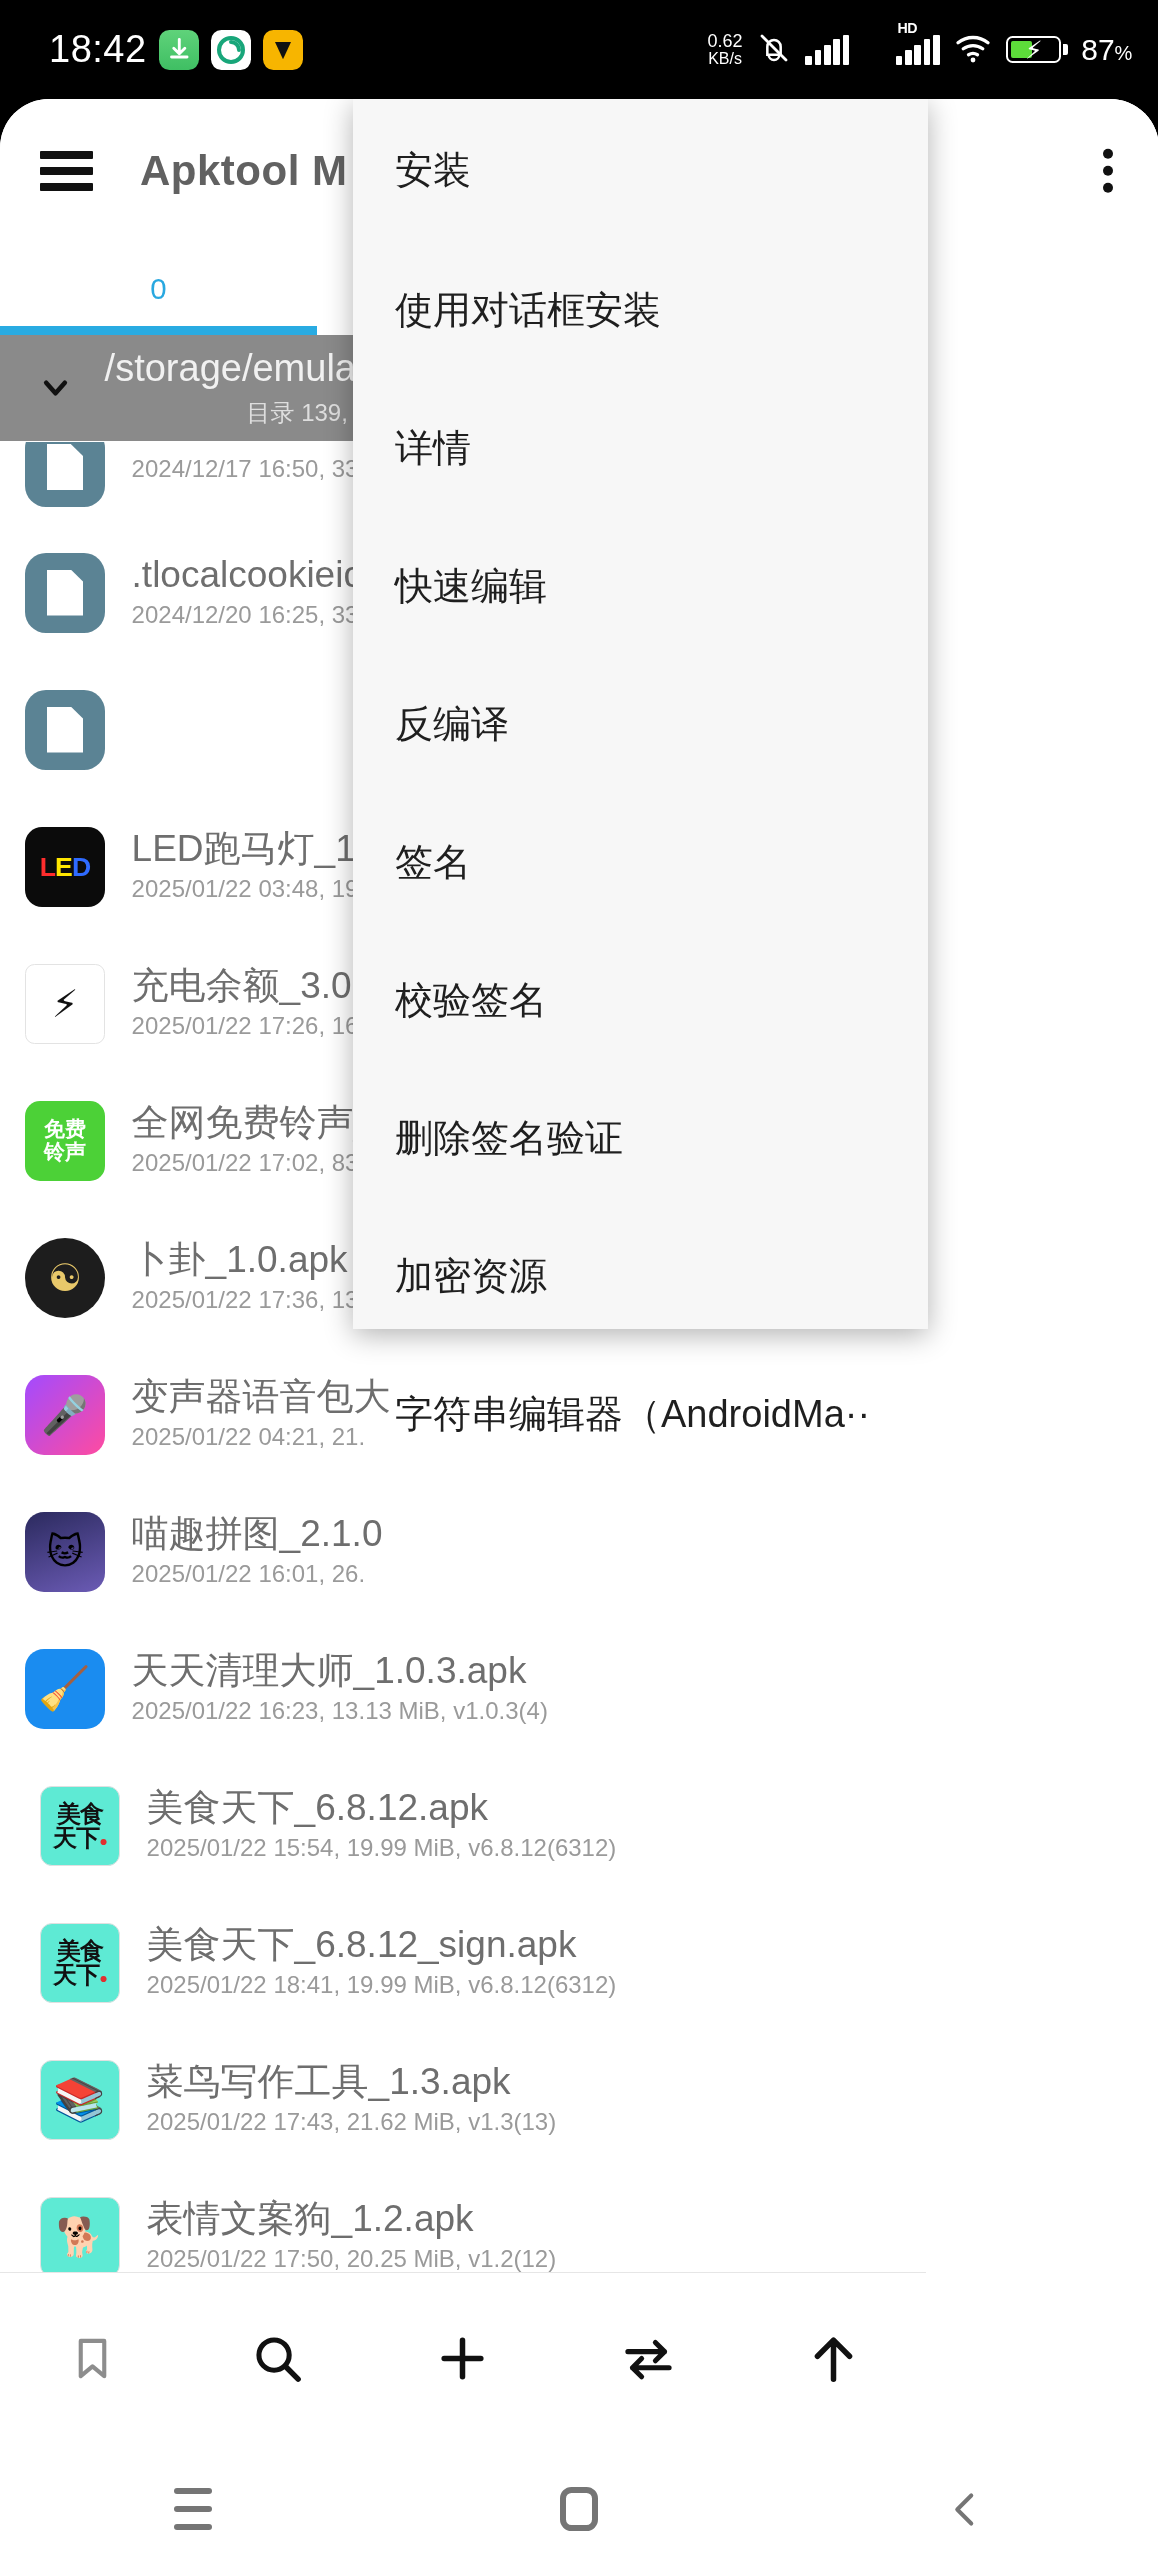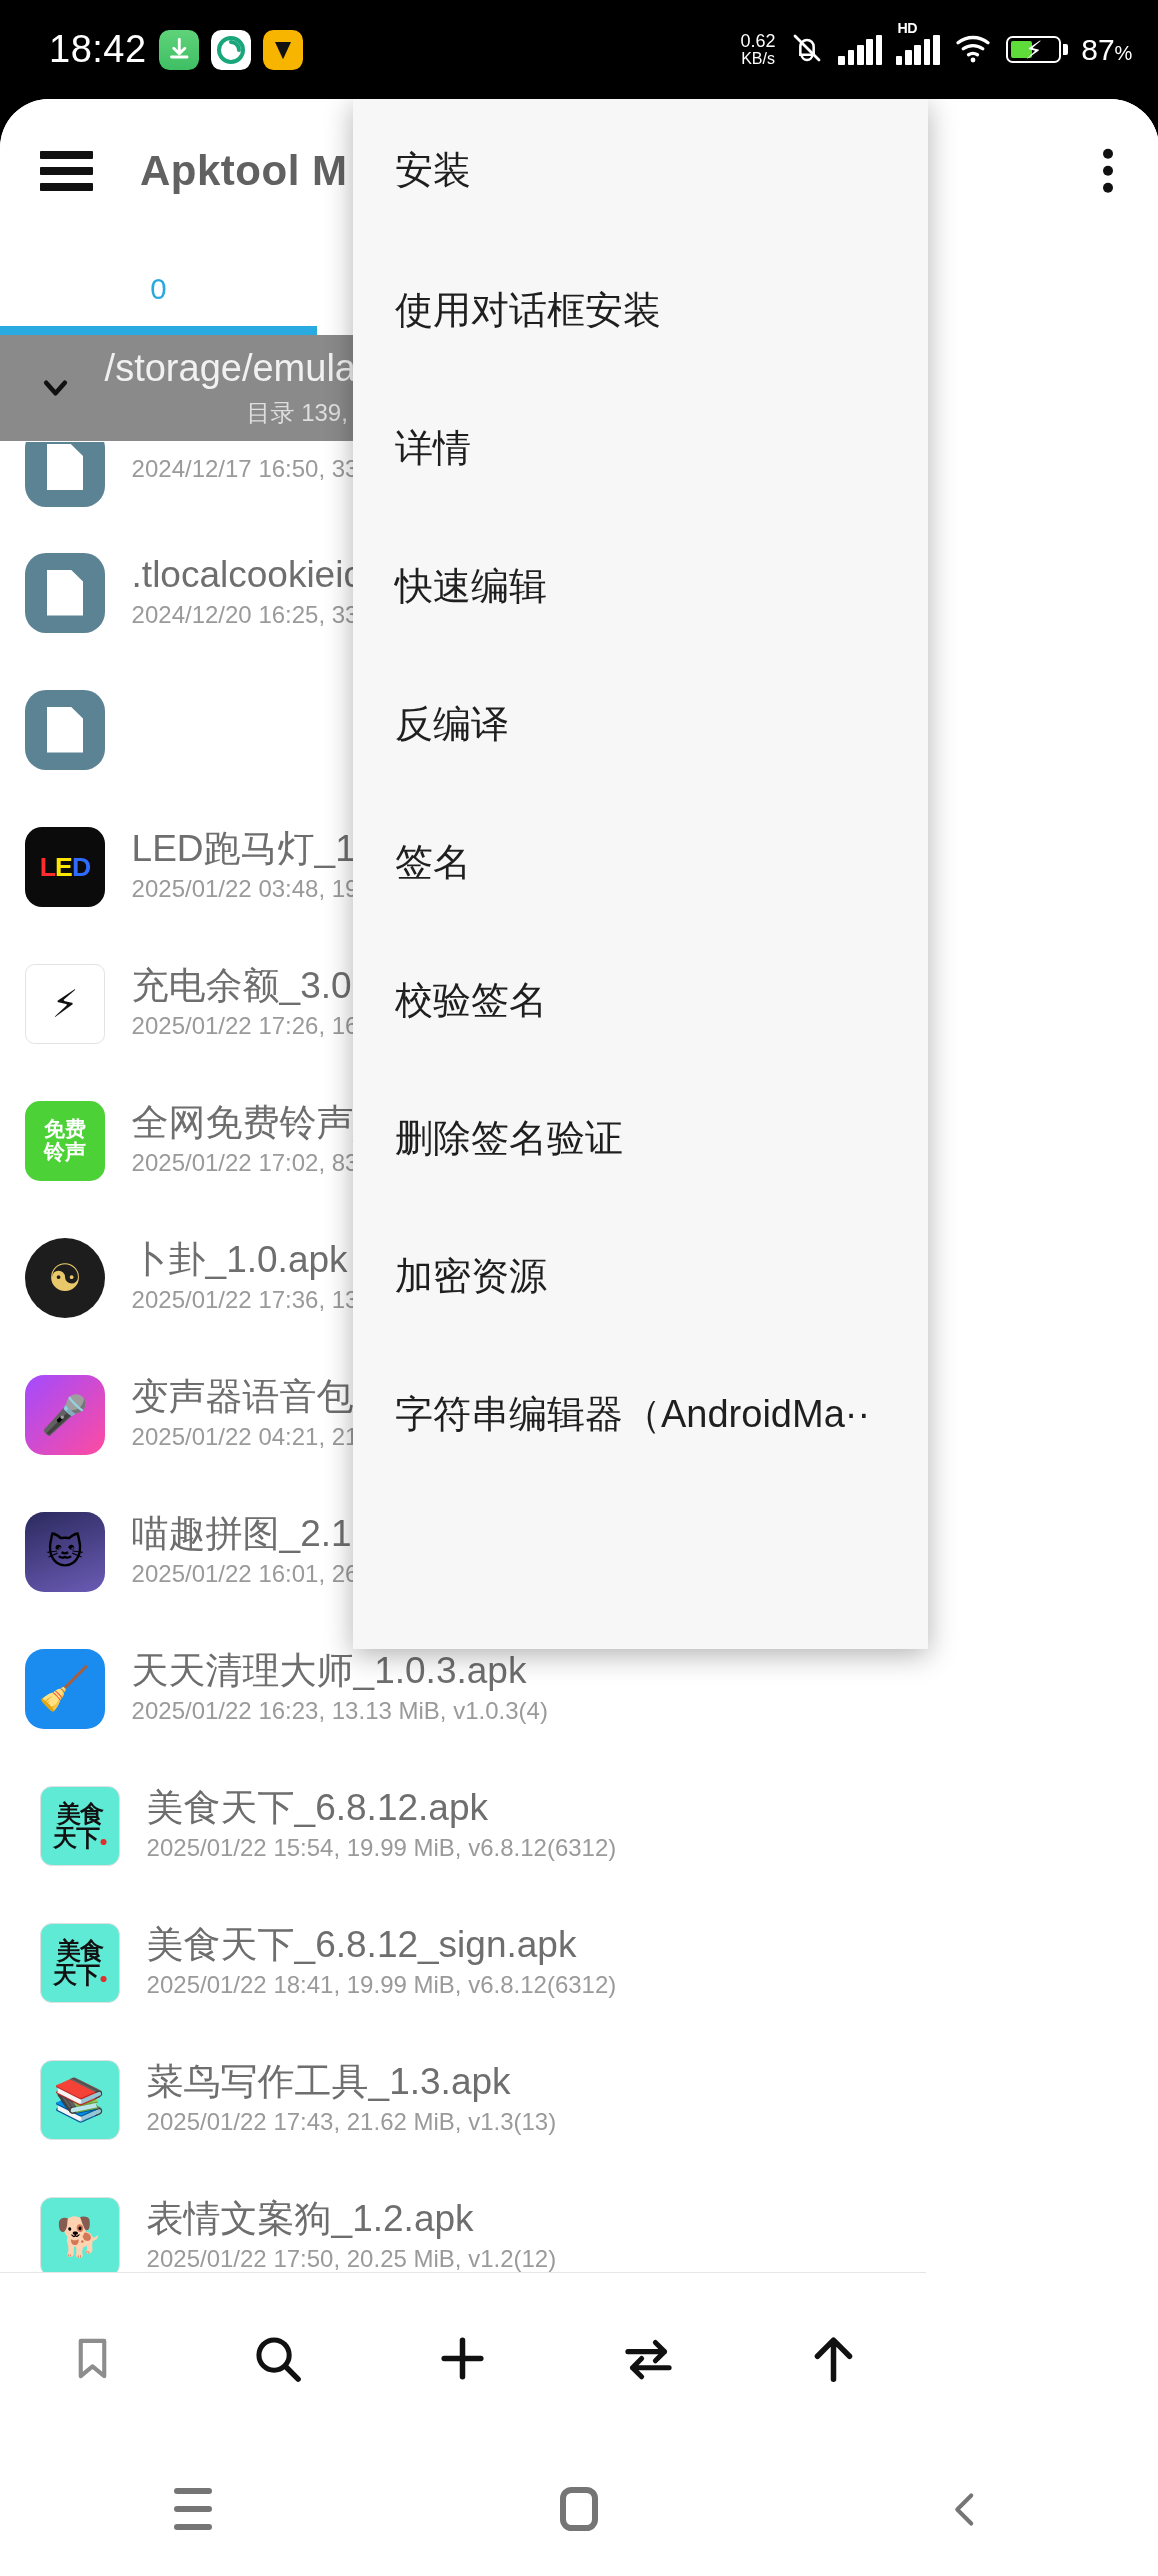--- a/index.html
+++ b/index.html
@@ -25,21 +25,21 @@
   .ic-green { background: #ffffff; }
   .ic-yellow { background: #f7b500; }
 
   .sb-right { margin-left: auto; display: flex; align-items: center; gap: 13.3px; padding-right: 26.6px; }
   .sb-net { text-align: center; line-height: 1.05; font-size: 18px; color:#fff; }
   .sb-net .n2 { font-size: 16px; }
   .sig { display: flex; align-items: flex-end; gap: 2.8px; height: 30px; }
   .sig i { display:block; width: 6.6px; background: #fff; border-radius: 0.9px; }
   .sig i:nth-child(1){height: 8.5px;} .sig i:nth-child(2){height:14.2px;}
   .sig i:nth-child(3){height:20px;} .sig i:nth-child(4){height:26px;} .sig i:nth-child(5){height:30px;}
-  .hdwrap { position: relative; padding-top: 0; }
+  .hdwrap { position: relative; padding-top: 0; margin-left: 33px; }
   .hdlabel { position:absolute; top:-15px; left:1.9px; font-size:14.2px; font-weight:700; letter-spacing:-0.5px; }
   .sb-batt { display:flex; align-items:center; }
   .battbody { width:55px; height:27.5px; border:2.8px solid #fff; border-radius:6.6px; position:relative; display:flex; align-items:center; padding:2.8px; }
   .battfill { width: 47%; height:100%; background:#5ddc3a; border-radius:1.9px; }
   .batttip { width:4.7px; height:11.4px; background:#fff; border-radius:0 1.9px 1.9px 0; margin-left:1.9px; }
   .battbolt { position:absolute; left:50%; top:50%; transform:translate(-50%,-50%); font-size:25px; color:#fff; line-height:1; }
   .sb-pct { font-size: 30px; }
   .sb-pct small { font-size: 20px; }
 
   
@@ -107,21 +107,21 @@
 
   
   .navbar { position:absolute; left:0; top:2442px; width:1159px; height:134px; background:#fff; display:flex; align-items:center; justify-content:space-around; }
   .navbtn { width:104px; height:85px; display:flex; align-items:center; justify-content:center; cursor:pointer; }
   .nav-lines { display:flex; flex-direction:column; gap:11.4px; }
   .nav-lines i { display:block; width:38px; height:6.6px; background:#757575; border-radius:3.8px; }
   .nav-home { width:38px; height:44px; border:6.6px solid #757575; border-radius:11.4px; }
 
   
   .menu {
-    position:absolute; left:353px; top:99px; width:575px; height:1550px;
+    position:absolute; left:353px; top:99px; width:575px; height:1230px;
     background:#f7f7f7;
     box-shadow: 0 5.7px 26.6px rgba(0,0,0,0.30);
   }
   .mitem { height:138px; display:flex; align-items:center; padding-left:42px; font-size:38px; color:#1f1f1f; white-space:nowrap; overflow:hidden; cursor:pointer; }
   .menu .mitem:first-child { height:142px; }
 </style>
 </head>
 <body>
 
 <div id="root">

